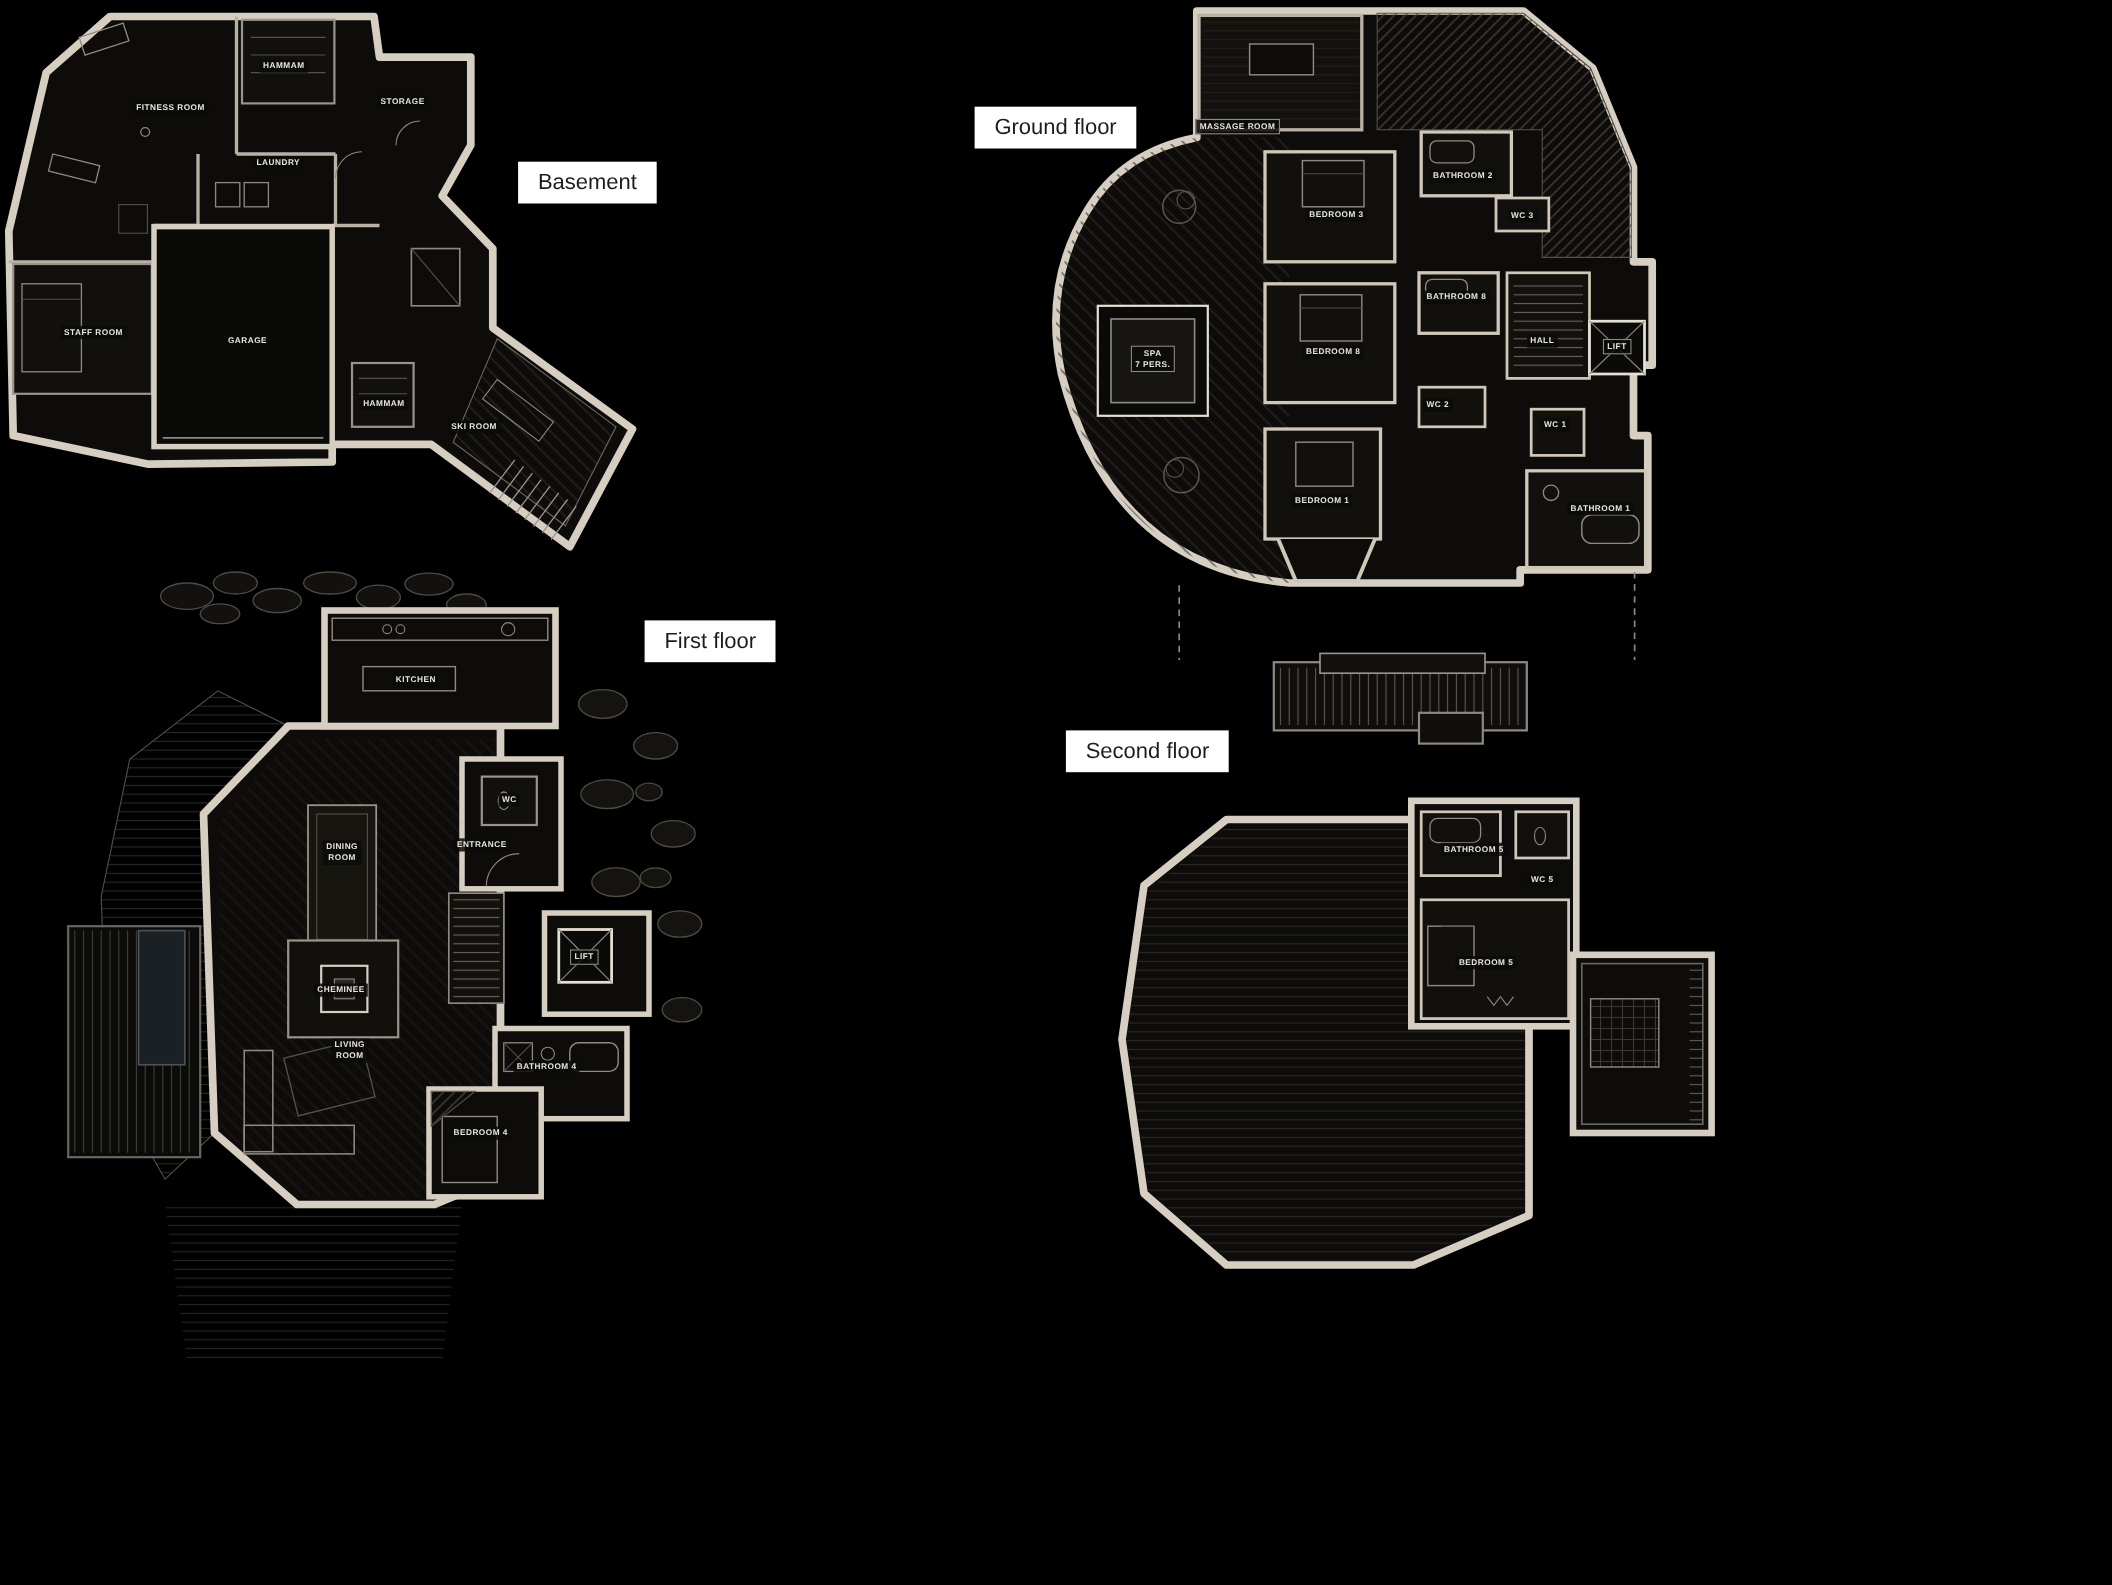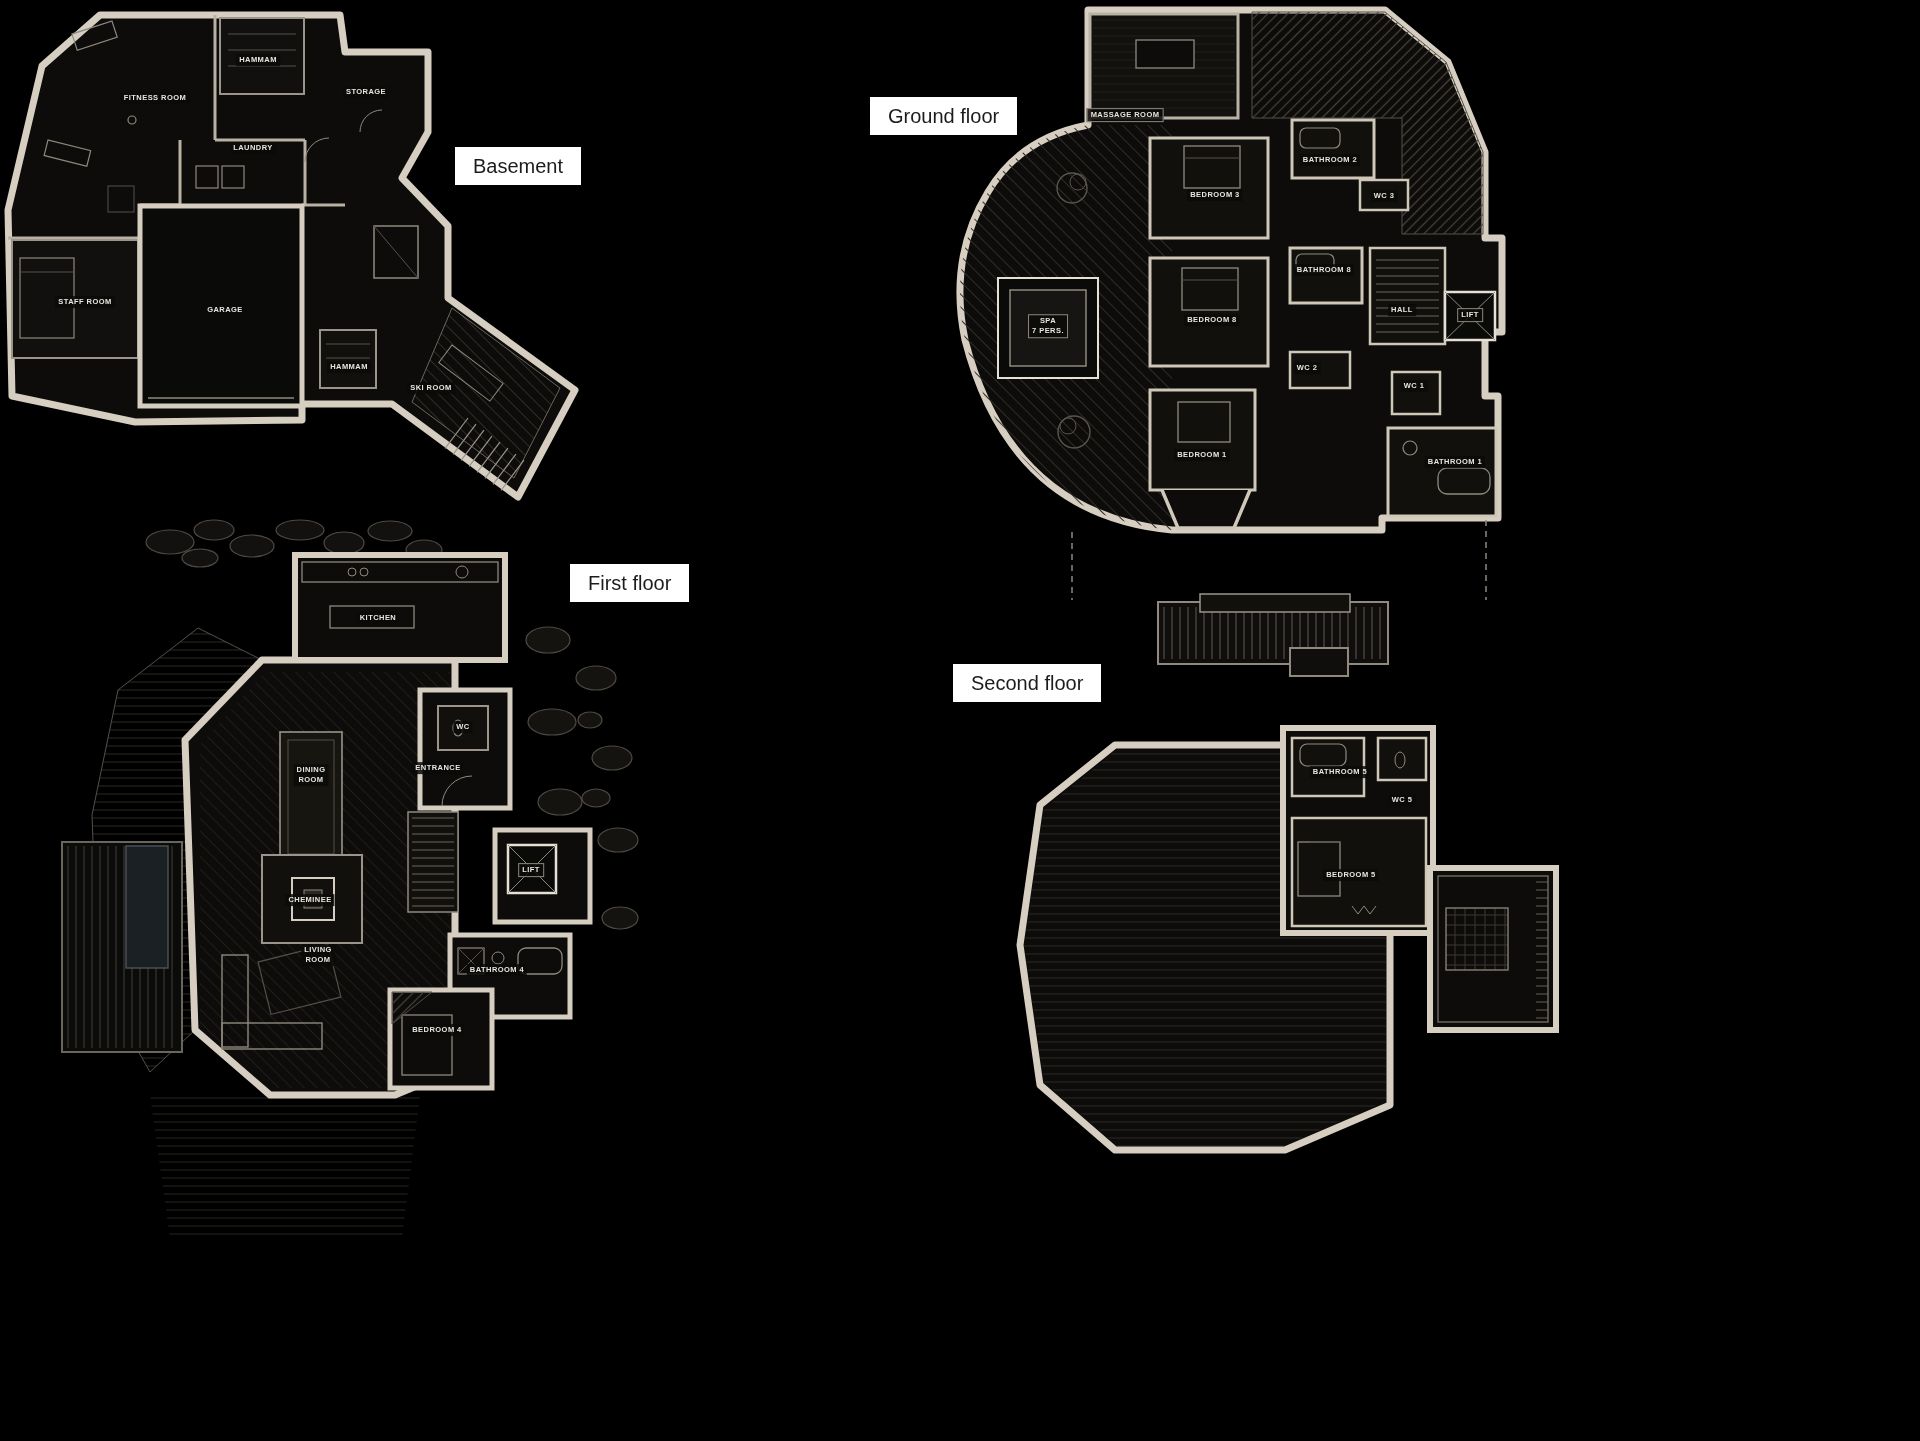--- a/index.html
+++ b/index.html
@@ -2,21 +2,21 @@
 <html><head>
 <meta charset="utf-8">
 <style>
   html,body{margin:0;padding:0;background:#000;}
   body{width:1920px;height:1441px;position:relative;overflow:hidden;
        font-family:"Liberation Sans",sans-serif;}
   #stage{position:absolute;inset:0;width:1920px;height:1441px;}
   svg{position:absolute;left:0;top:0;}
   .floor-title{position:absolute;background:#ffffff;color:#1c1c1c;
        font:400 20px/1 "Liberation Sans",sans-serif;padding:9px 18px;
-       white-space:nowrap;}
+       white-space:nowrap;margin-left:16px;}
   .room-label{position:absolute;transform:translate(-50%,-50%);
        font:700 7.5px/1.3 "Liberation Sans",sans-serif;letter-spacing:.45px;
        color:#e8e5de;background:rgba(10,10,9,.85);padding:1px 3px;
        white-space:pre-line;text-align:center;}
   .room-label--boxed{border:1px solid #8f897e;}
 </style>
 </head>
 <body>
 
 <div id="stage">

